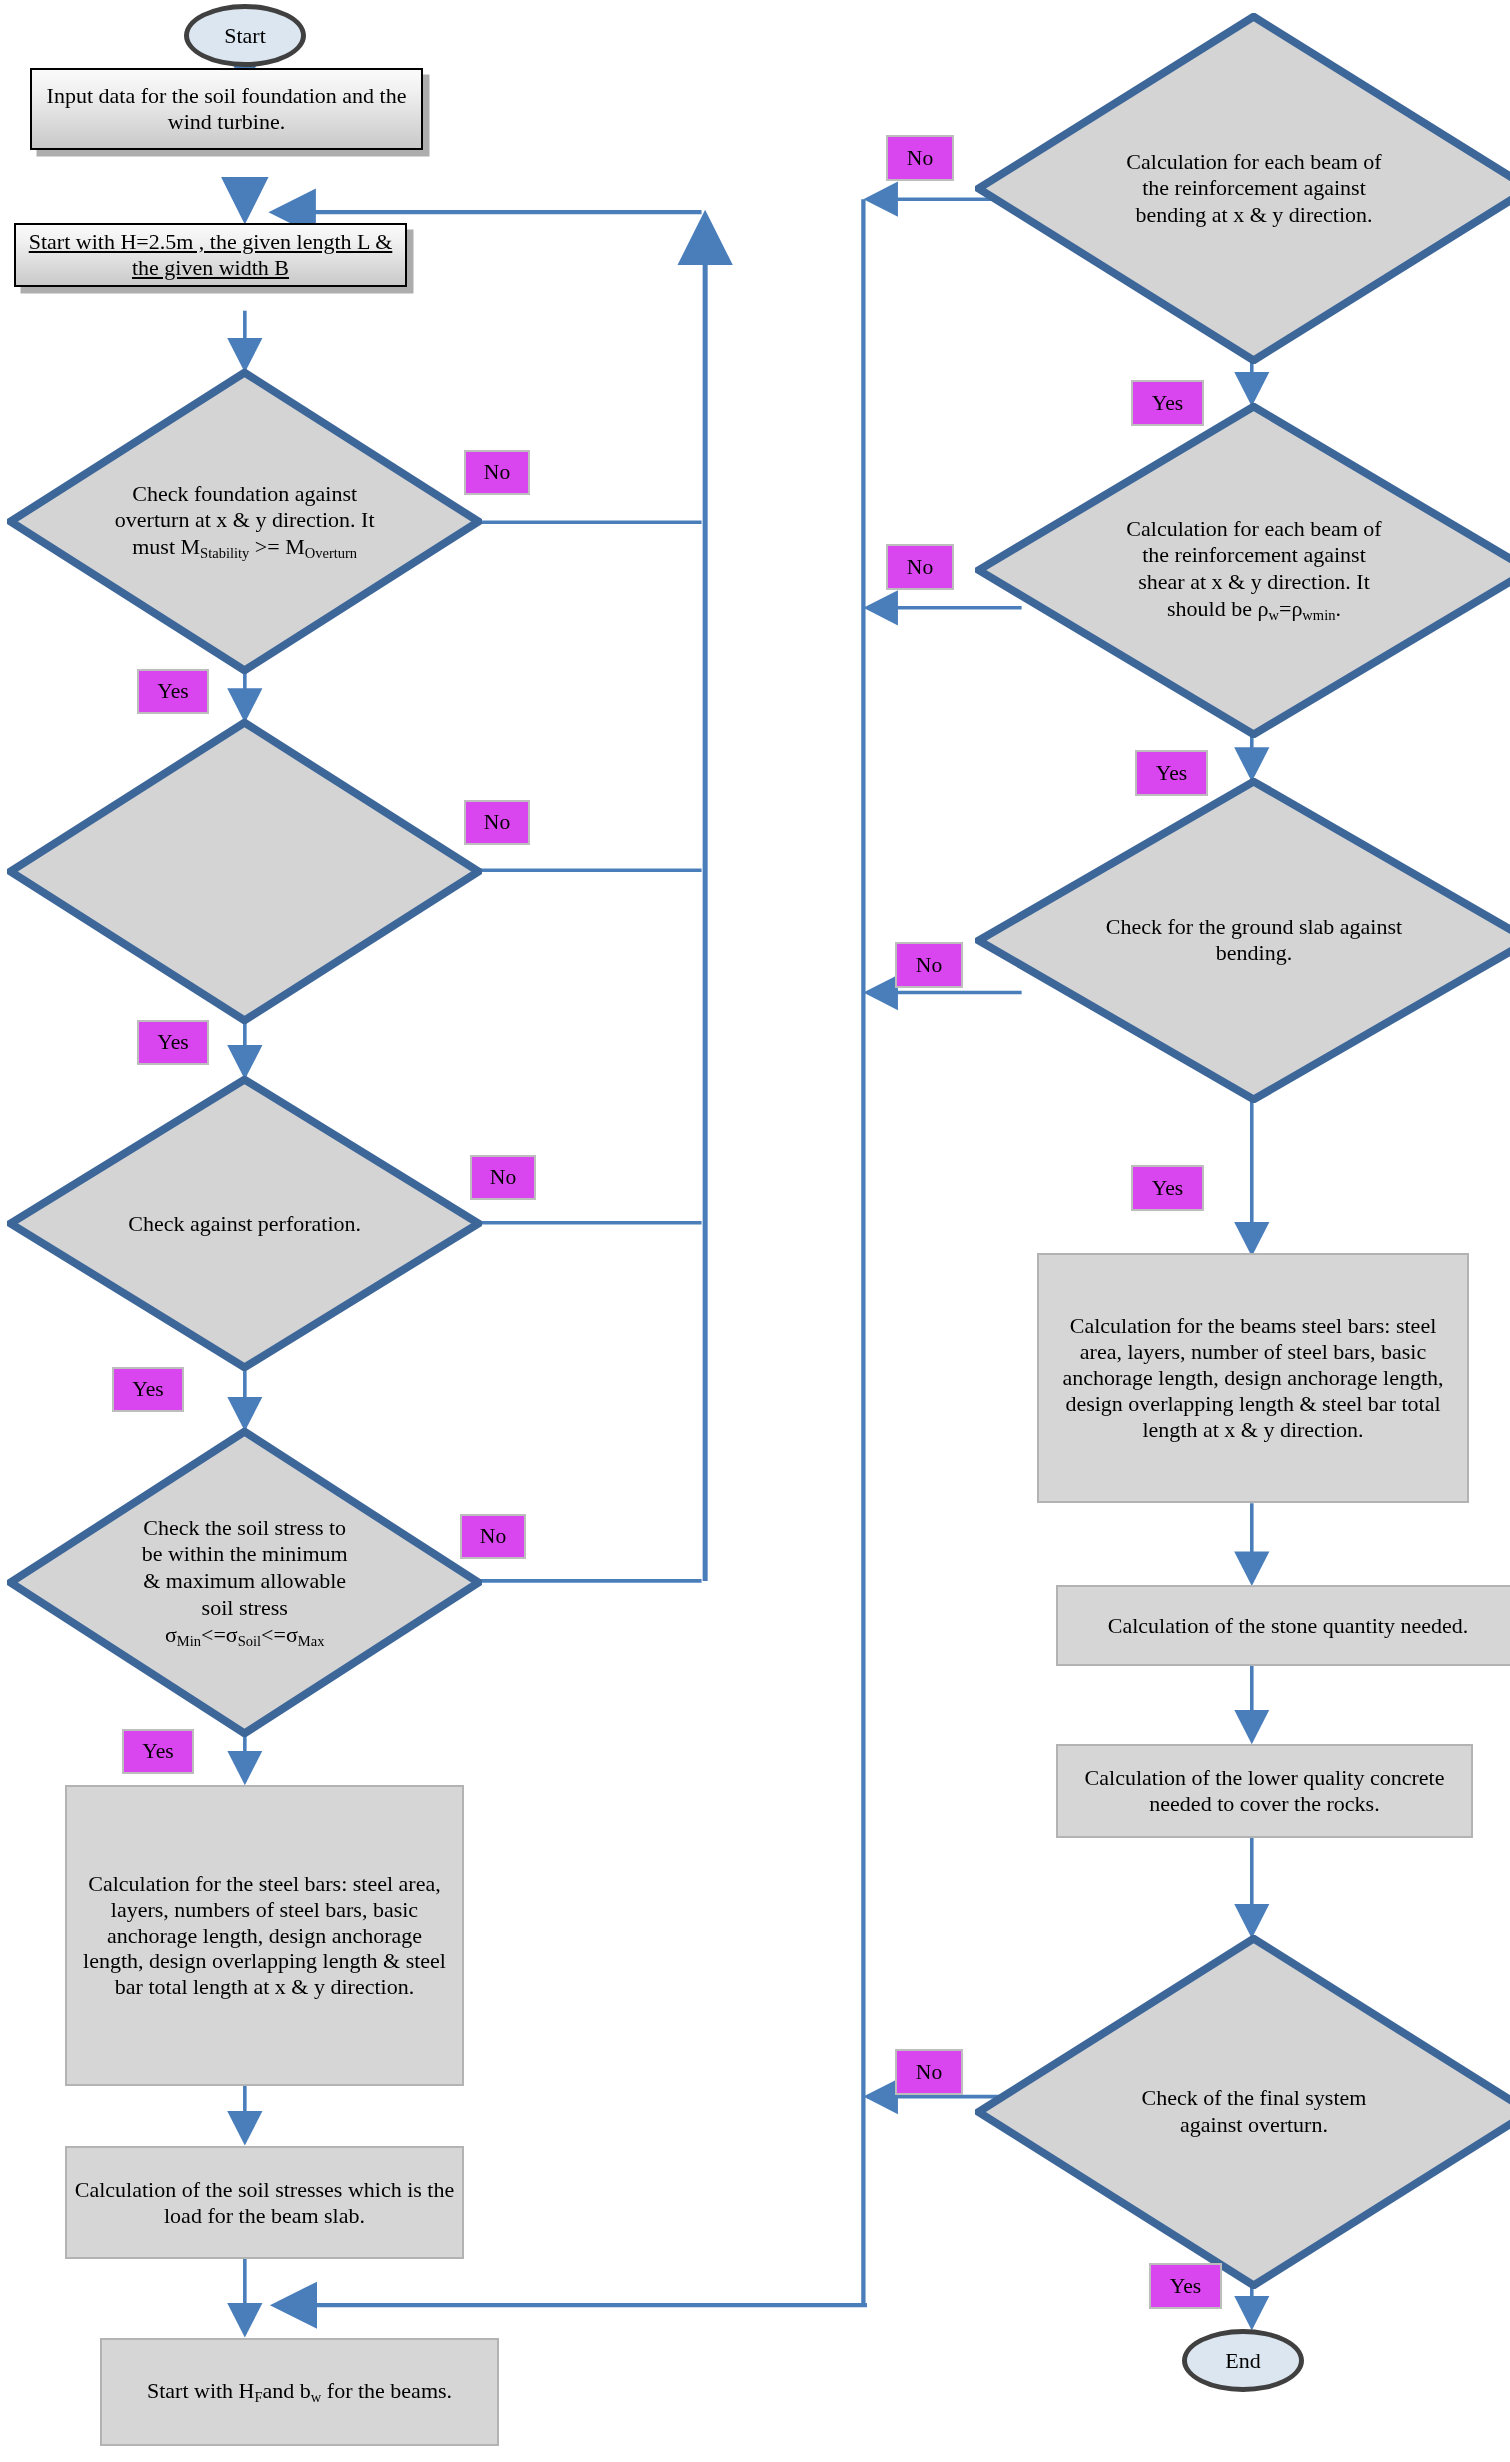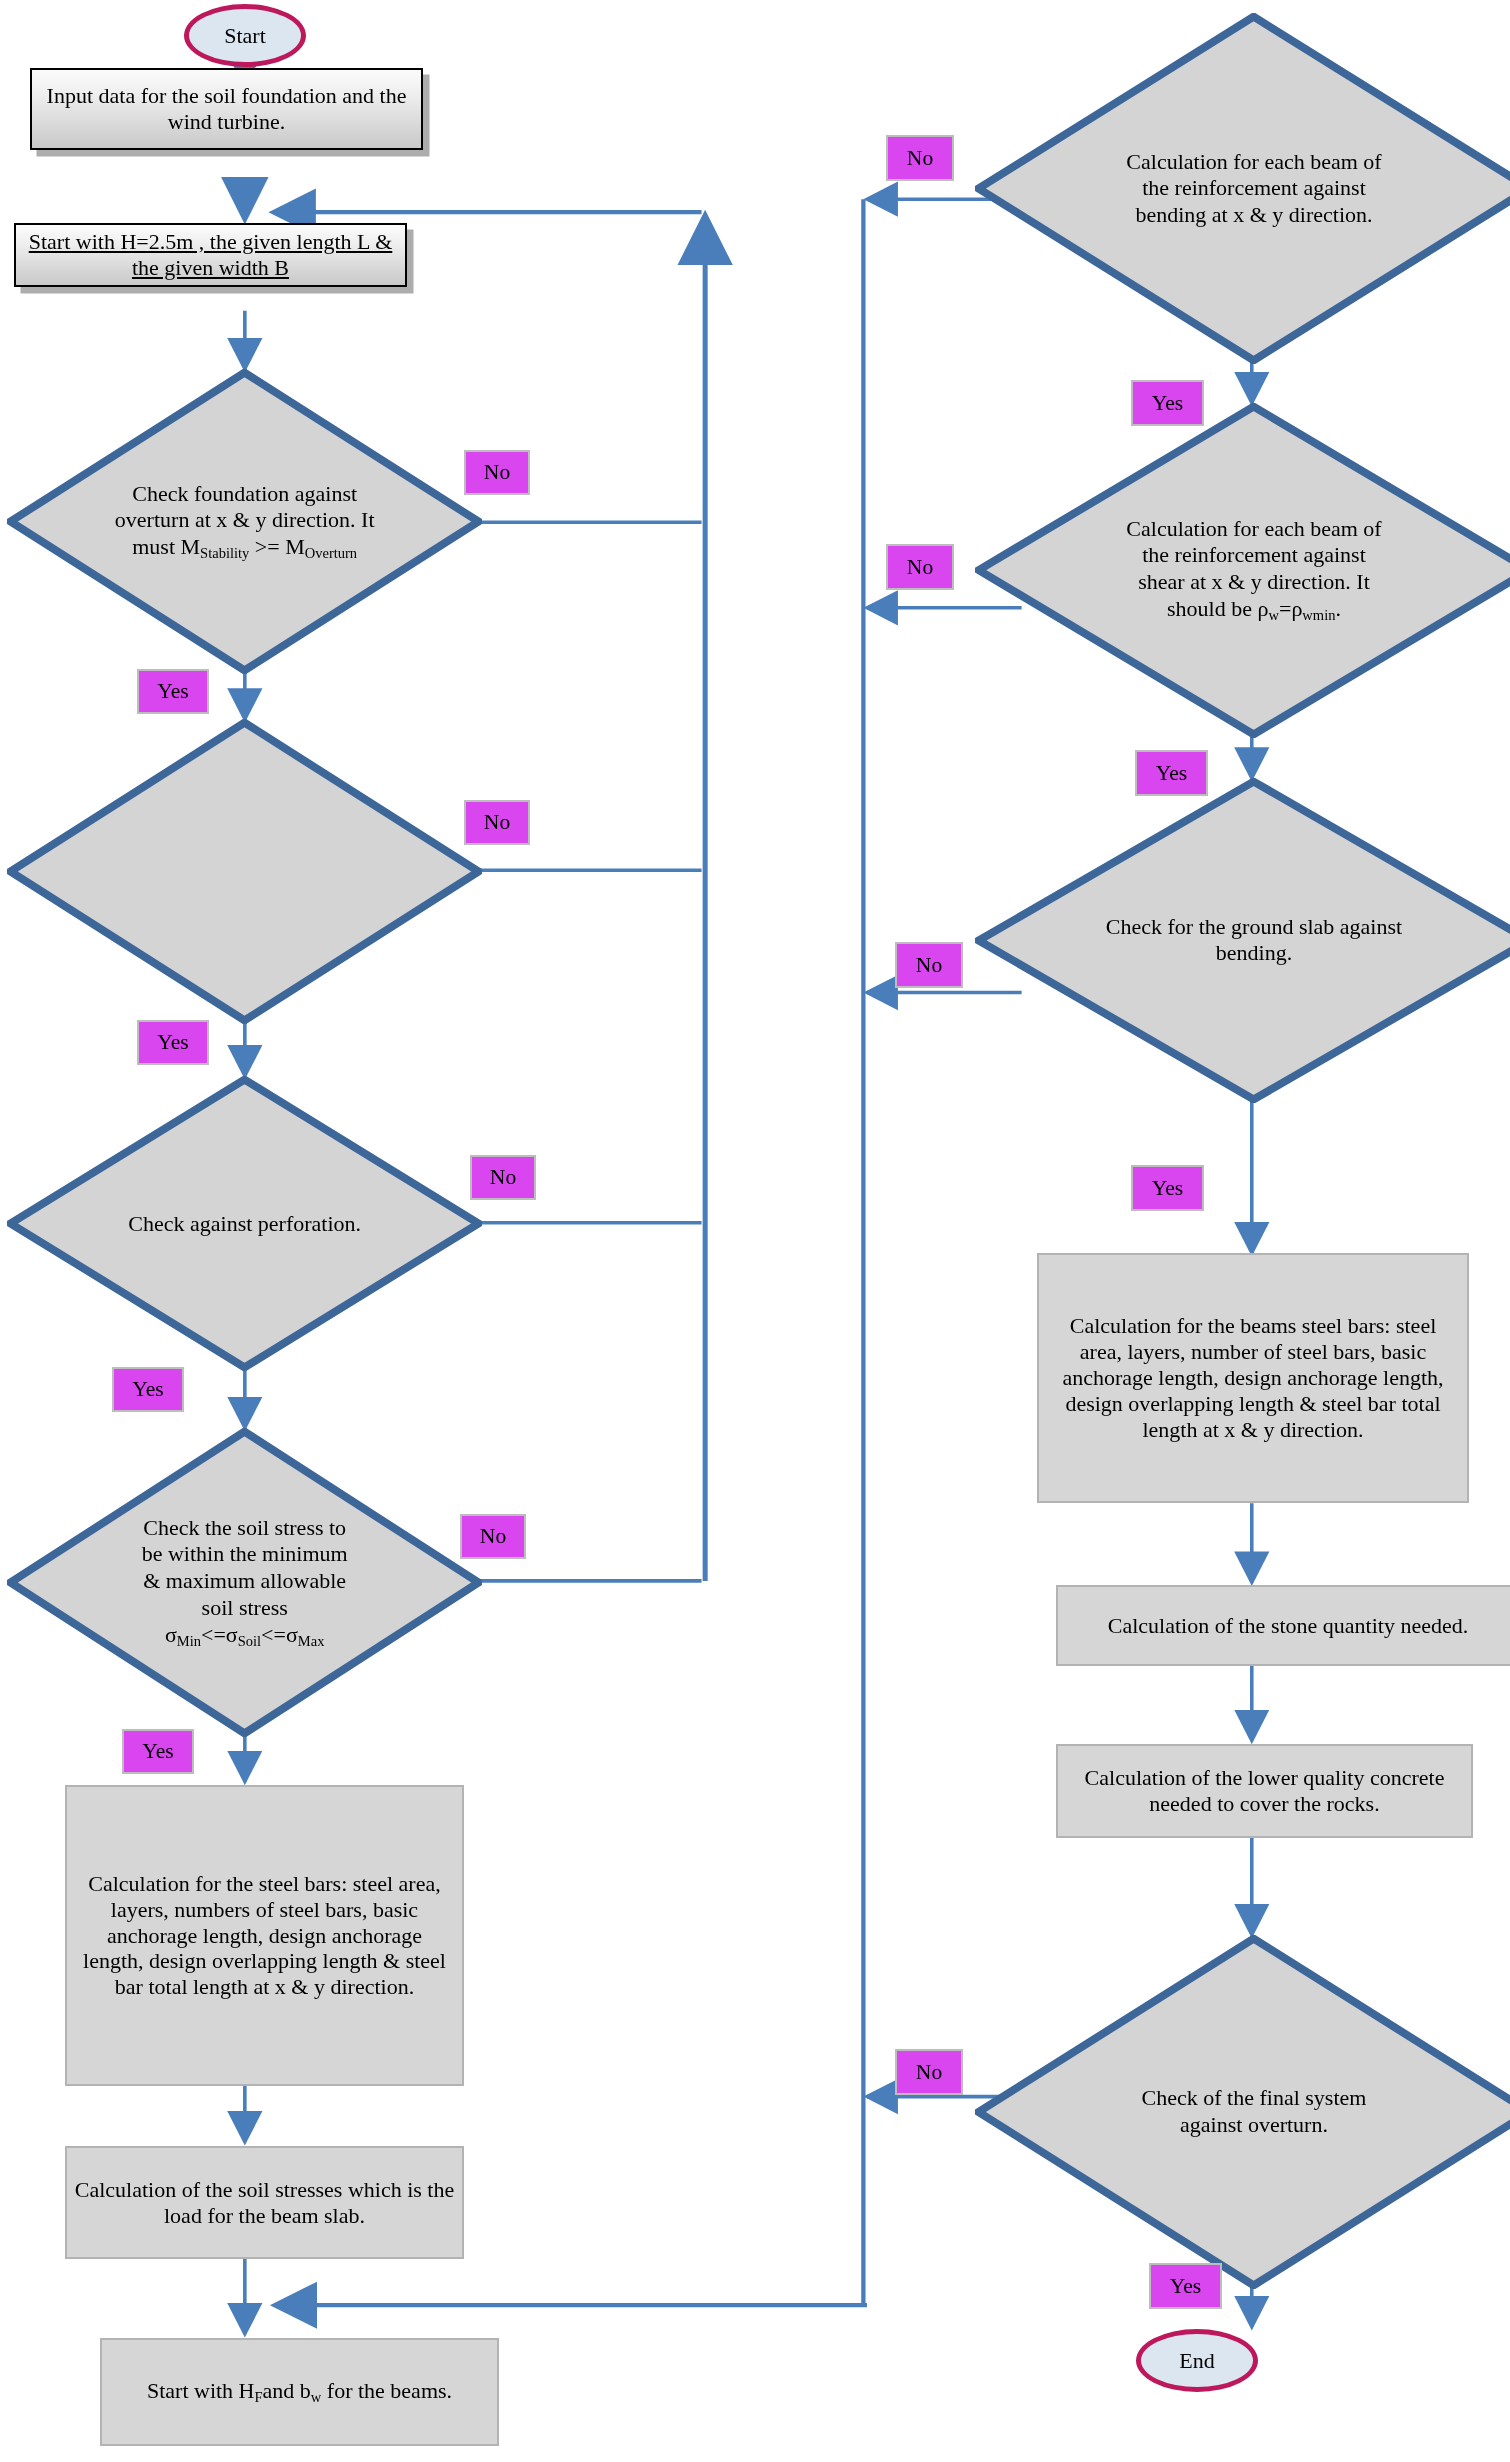--- a/index.html
+++ b/index.html
@@ -6,21 +6,21 @@
   body{width:1511px;height:2462px;position:relative;
        font-family:"Liberation Serif","DejaVu Serif",serif;color:#000;}
   #canvas{position:absolute;left:0;top:0;width:1511px;height:2462px;overflow:hidden;}
   svg#wires{position:absolute;left:0;top:0;width:1511px;height:2462px;}
 
   .node{position:absolute;box-sizing:border-box;display:flex;align-items:center;
         justify-content:center;text-align:center;line-height:1.18;}
   .node .txt{display:block;width:100%;padding:0 7.2px;}
 
   
-  .term{border:5px solid #be185d;background:#dce6f1;border-radius:50%;
+  .term{border:5px solid #404040;background:#dce6f1;border-radius:50%;
         font-size:22px;}
 
   
   .procTop{border:2.9px solid #000;
            background:linear-gradient(180deg,#fbfbfb 0%,#f0f0f0 28%,#d8d8d8 72%,#c9c9c9 100%);
            box-shadow:6.5px 6.5px 0 rgba(0,0,0,0.32);font-size:22px;}
 
   
   .proc{border:2.9px solid #b3b3b3;background:#d6d6d6;font-size:22px;justify-content:flex-end;}
 
@@ -280,18 +280,18 @@
       <span>against overturn.</span>
     </div>
   </div>
   <div class="tag" style="left:895px;top:2049px;width:68px;height:46px;">
     <span>No</span>
   </div>
   <div class="tag" style="left:1149px;top:2263px;width:73px;height:46px;">
     <span>Yes</span>
   </div>
 
-  <div class="node term" style="left:1136px;top:2329px;width:122px;height:63px;">
+  <div class="node term" style="left:1182px;top:2329px;width:122px;height:63px;">
     <span class="txt">End</span>
   </div>
 
 </div>
 
 
 </body></html>

